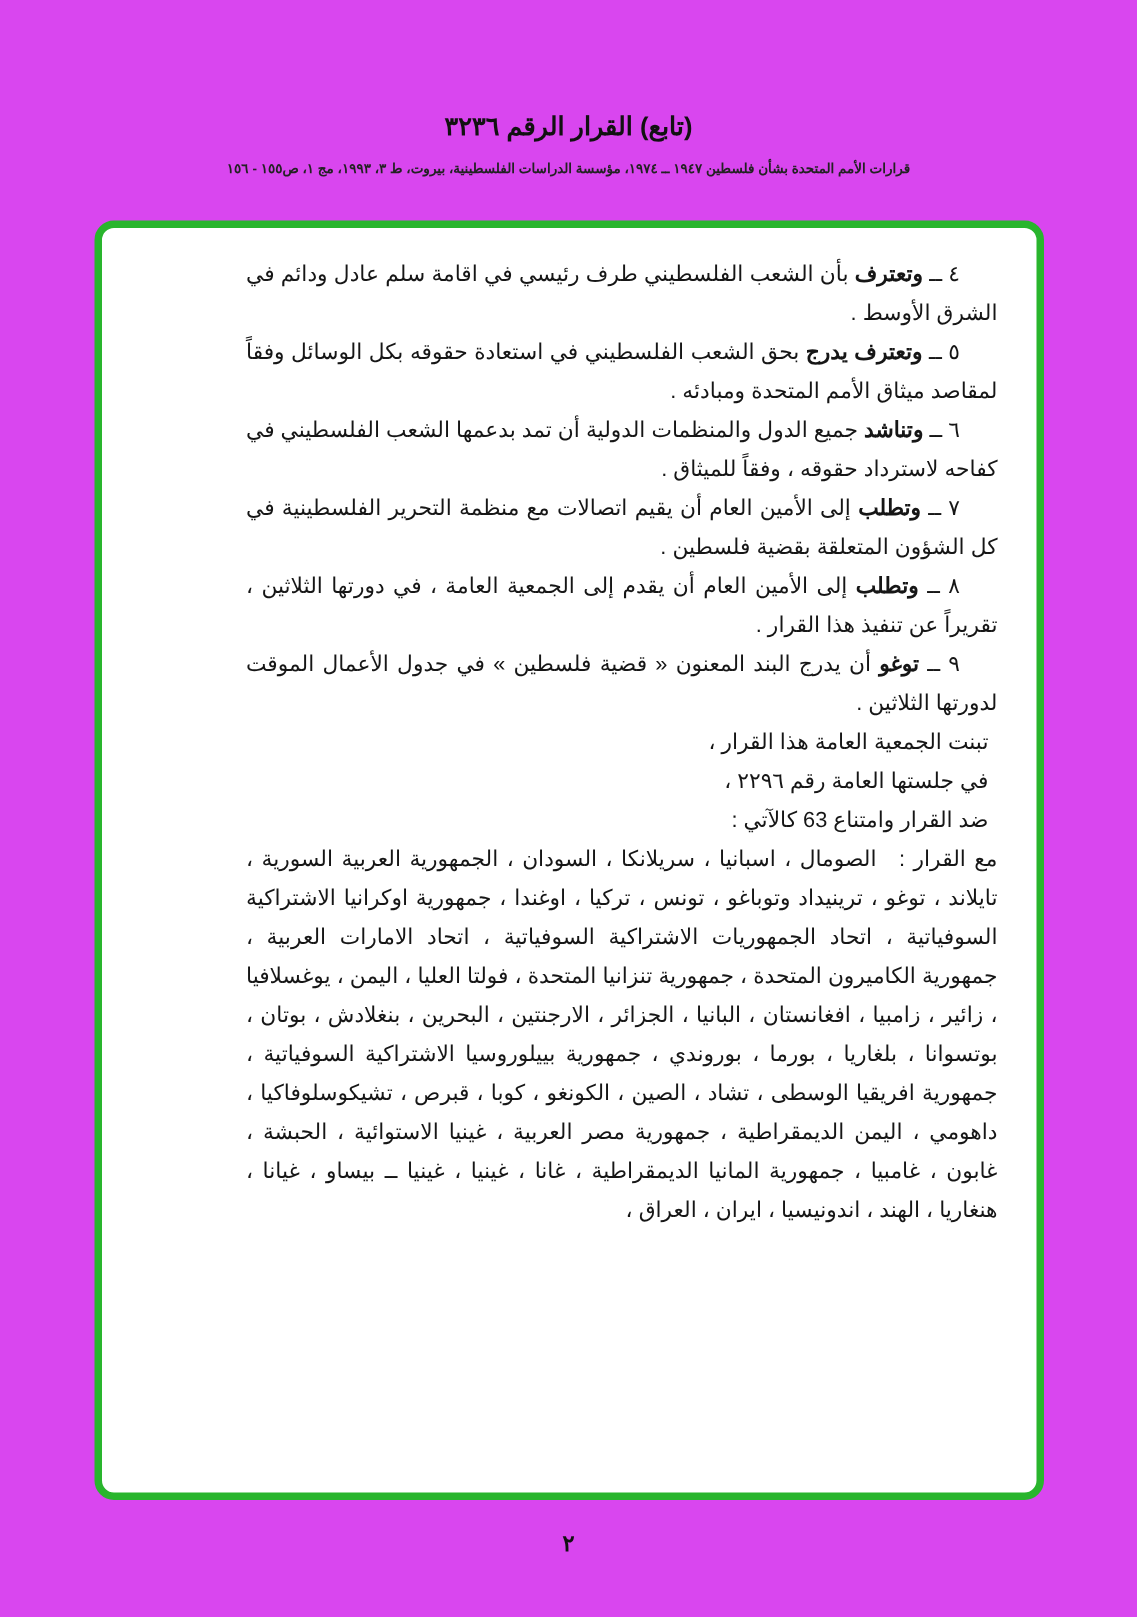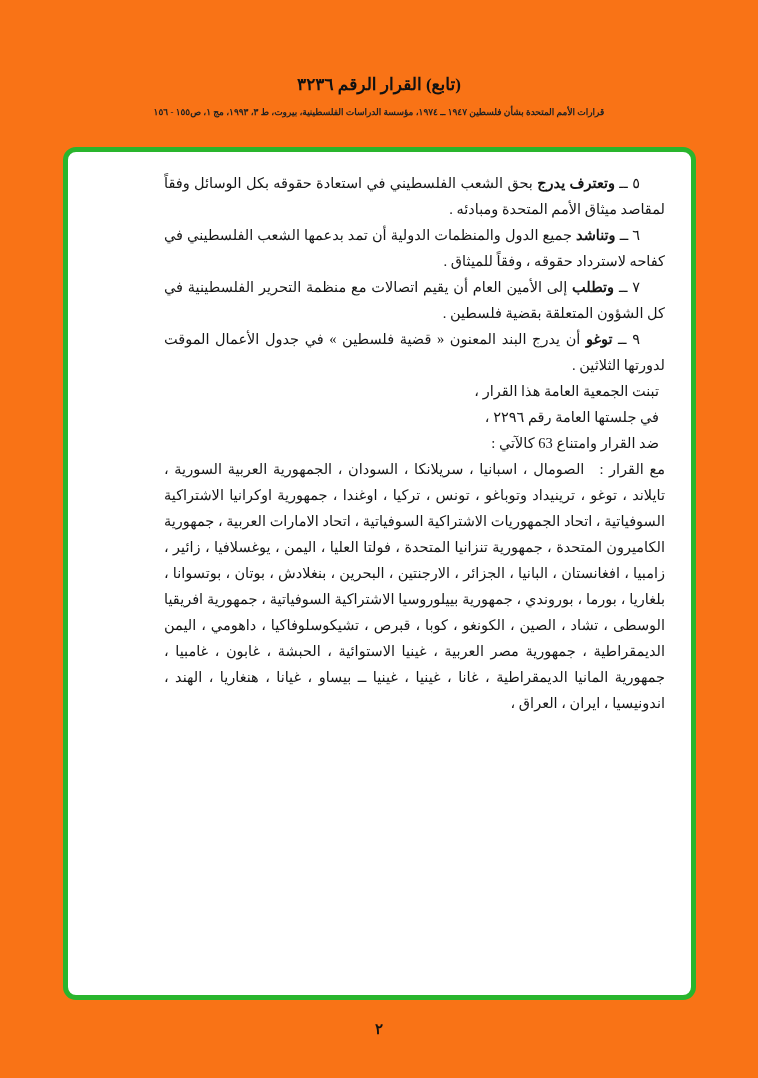--- a/index.html
+++ b/index.html
@@ -3,22 +3,22 @@
 <meta charset="utf-8">
 <style>
   * { box-sizing: border-box; margin: 0; padding: 0; }
   html, body { width: 758px; height: 1078px; }
   body { background: #ffffff; }
 
   .sheet {
     position: relative;
     width: 758px;
     height: 1078px;
-    background: #f97316;
-    font-family: Liberation Serif, serif;
+    background: #d946ef;
+    font-family: Liberation Sans, sans-serif;
     color: #161616;
     direction: rtl;
     overflow: hidden;
   }
 
   .doc-header {
     position: absolute;
     top: 74px;
     right: 0;
     width: 100%;
@@ -88,23 +88,25 @@
 
 <div class="sheet">
 
   <header class="doc-header">
     <div class="doc-title">(تابع) القرار الرقم ٣٢٣٦</div>
     <div class="doc-source">قرارات الأمم المتحدة بشأن فلسطين ١٩٤٧ ــ ١٩٧٤، مؤسسة الدراسات الفلسطينية، بيروت، ط ٣، ١٩٩٣، مج ١، ص١٥٥ - ١٥٦</div>
   </header>
 
   <div class="frame">
     <div id="clauses">
+        <p class="clause">٤ ــ <span class="lead">وتعترف</span> بأن الشعب الفلسطيني طرف رئيسي في اقامة سلم عادل ودائم في الشرق الأوسط .</p>
         <p class="clause">٥ ــ <span class="lead">وتعترف يدرج</span> بحق الشعب الفلسطيني في استعادة حقوقه بكل الوسائل وفقاً لمقاصد ميثاق الأمم المتحدة ومبادئه .</p>
         <p class="clause">٦ ــ <span class="lead">وتناشد</span> جميع الدول والمنظمات الدولية أن تمد بدعمها الشعب الفلسطيني في كفاحه لاسترداد حقوقه ، وفقاً للميثاق .</p>
         <p class="clause">٧ ــ <span class="lead">وتطلب</span> إلى الأمين العام أن يقيم اتصالات مع منظمة التحرير الفلسطينية في كل الشؤون المتعلقة بقضية فلسطين .</p>
+        <p class="clause">٨ ــ <span class="lead">وتطلب</span> إلى الأمين العام أن يقدم إلى الجمعية العامة ، في دورتها الثلاثين ، تقريراً عن تنفيذ هذا القرار .</p>
         <p class="clause">٩ ــ <span class="lead">توغو</span> أن يدرج البند المعنون « قضية فلسطين » في جدول الأعمال الموقت لدورتها الثلاثين .</p>
       </div>
     <div id="adoption">
         <div class="adoption-line">تبنت الجمعية العامة هذا القرار ،</div>
         <div class="adoption-line">في جلستها العامة رقم ٢٢٩٦ ،</div>
         <div class="adoption-line">ضد القرار وامتناع 63 كالآتي :</div>
       </div>
     <p id="vote" class="vote"><span class="vote-label">مع القرار :</span><span>الصومال ، اسبانيا ، سريلانكا ، السودان ، الجمهورية العربية السورية ، تايلاند ، توغو ، ترينيداد وتوباغو ، تونس ، تركيا ، اوغندا ، جمهورية اوكرانيا الاشتراكية السوفياتية ، اتحاد الجمهوريات الاشتراكية السوفياتية ، اتحاد الامارات العربية ، جمهورية الكاميرون المتحدة ، جمهورية تنزانيا المتحدة ، فولتا العليا ، اليمن ، يوغسلافيا ، زائير ، زامبيا ، افغانستان ، البانيا ، الجزائر ، الارجنتين ، البحرين ، بنغلادش ، بوتان ، بوتسوانا ، بلغاريا ، بورما ، بوروندي ، جمهورية بييلوروسيا الاشتراكية السوفياتية ، جمهورية افريقيا الوسطى ، تشاد ، الصين ، الكونغو ، كوبا ، قبرص ، تشيكوسلوفاكيا ، داهومي ، اليمن الديمقراطية ، جمهورية مصر العربية ، غينيا الاستوائية ، الحبشة ، غابون ، غامبيا ، جمهورية المانيا الديمقراطية ، غانا ، غينيا ، غينيا ــ بيساو ، غيانا ، هنغاريا ، الهند ، اندونيسيا ، ايران ، العراق ،</span></p>
   </div>
 

